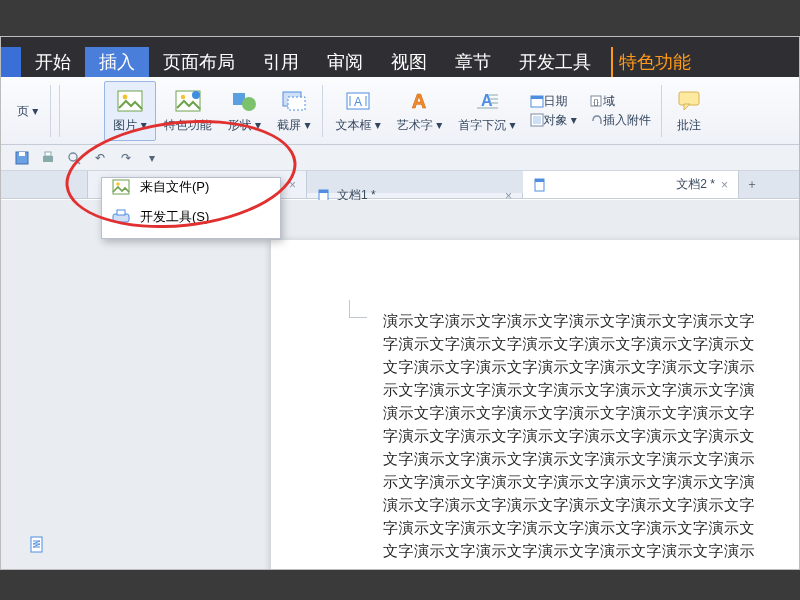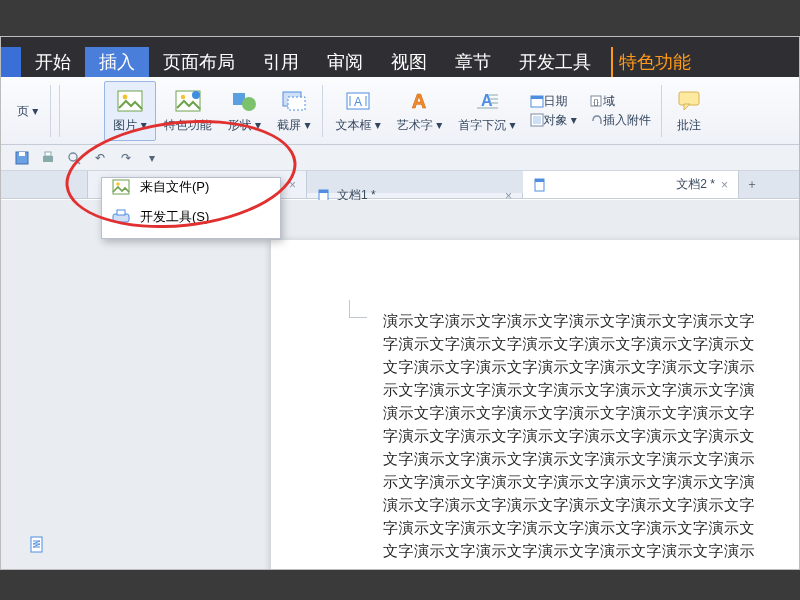--- a/index.html
+++ b/index.html
@@ -27,21 +27,21 @@
   .dtab .close { color:#8a97a8; font-size:12px; }
   .dtab.active { background:#fff; }
   .addtab { width:26px; display:flex; align-items:center; justify-content:center; color:#556; cursor:pointer; }
   .workspace { position:absolute; top:163px; left:0; right:0; bottom:0; background:#e9edf2; overflow:hidden; }
   .page { position:absolute; left:270px; top:40px; width:560px; height:460px; background:#fff; box-shadow:0 2px 8px rgba(0,0,0,0.2); padding:70px 0 0 112px; }
   .pmark { position:absolute; left:78px; top:60px; width:18px; height:18px; border-left:1px solid #c0c6cf; border-bottom:1px solid #c0c6cf; }
   .bodytext { font-size:15px; color:#222; line-height:23px; letter-spacing:0.5px; white-space:nowrap; font-family: SimSun, serif; }
   .docicon { position:absolute; left:26px; bottom:14px; width:20px; height:20px; color:#4f8de0; font-size:16px; display:flex; align-items:center; justify-content:center; }
   
   .popup { position:absolute; left:100px; top:140px; width:180px; background:#fff; border:1px solid #b8c0cd; box-shadow:2px 3px 8px rgba(0,0,0,0.25); z-index:50; font-size:13px; }
-  .popup .pitem { display:flex; align-items:flex-end; height:30px; padding:12px 10px; gap:10px; cursor:pointer; }
+  .popup .pitem { display:flex; align-items:flex-start; height:30px; padding:0 10px; gap:10px; cursor:pointer; }
   .popup .picon { width:18px; height:18px; display:flex; align-items:center; justify-content:center; }
   
   .annot { position:absolute; left:64px; top:84px; width:232px; height:106px; border:3px solid #e03030; border-radius:50%; transform:rotate(-6deg); z-index:60; pointer-events:none; }
   
   svg { display:block; }
 </style>
 </head>
 <body>
 
 <div class="frame">

